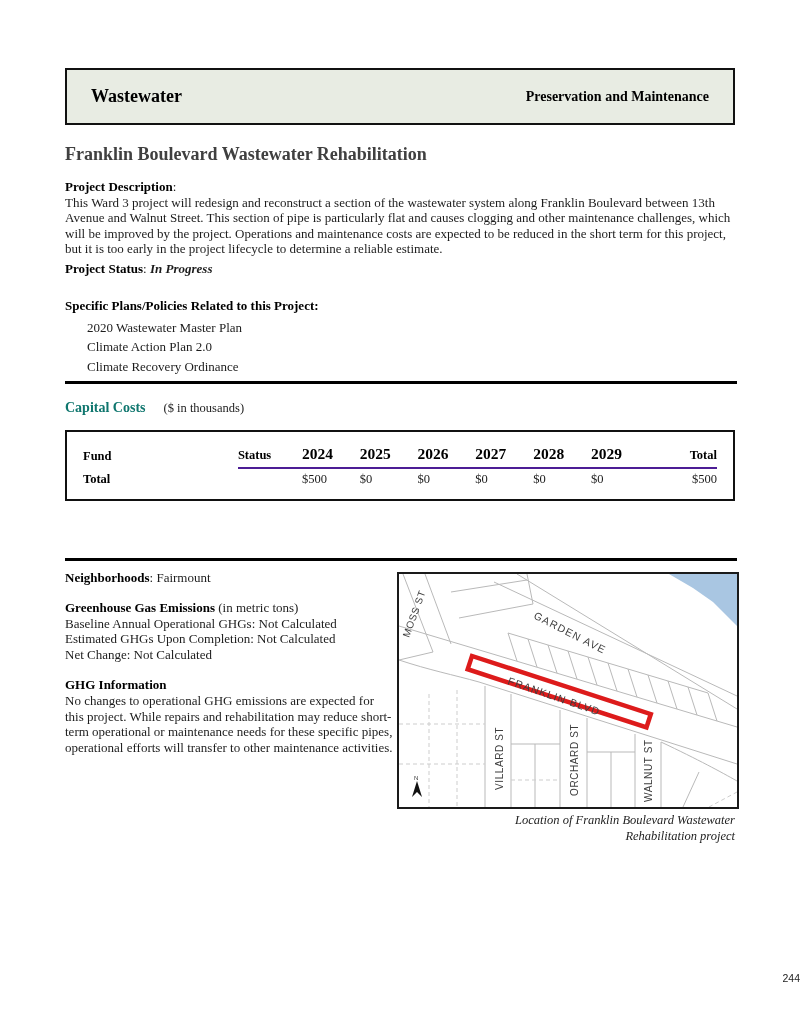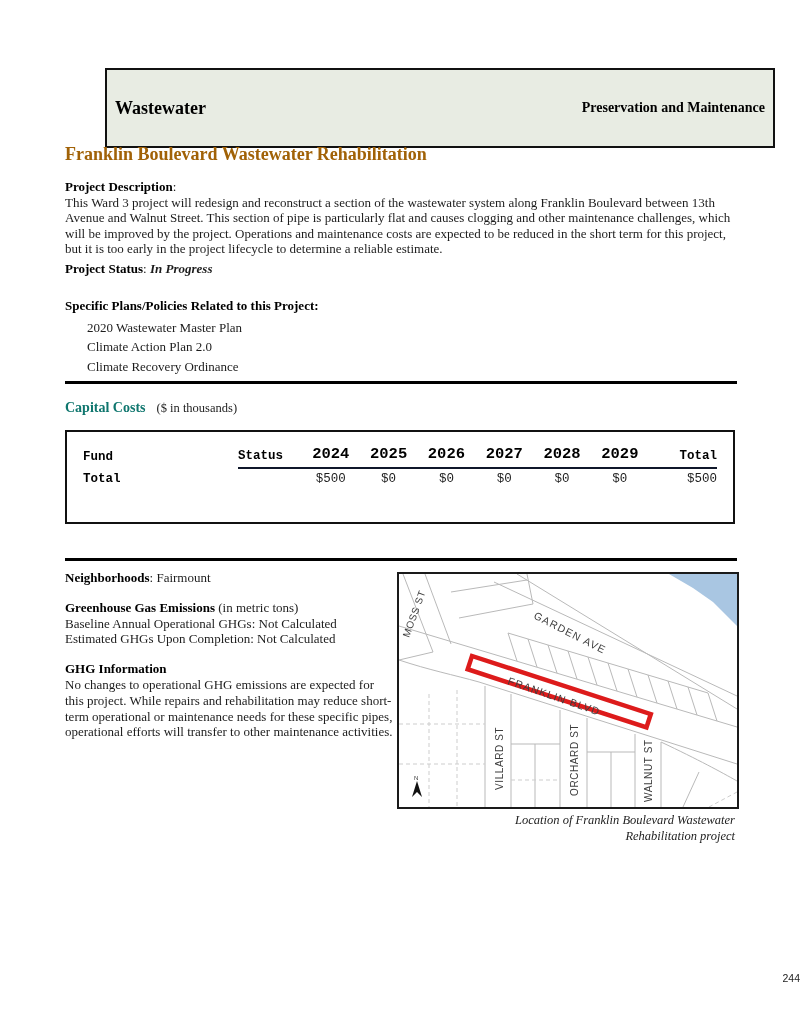--- a/index.html
+++ b/index.html
@@ -2,60 +2,59 @@
 <html><head>
 <meta charset="utf-8">
 <style>
   html,body{margin:0;padding:0;background:#fff;}
   .page{
     position:relative;width:800px;height:1024px;background:#ffffff;
     font-family:"Liberation Serif","DejaVu Serif",serif;color:#1c1c1c;overflow:hidden;
   }
   
   .banner{
-    position:absolute;left:65px;top:68px;width:670px;height:80px;box-sizing:border-box;
+    position:absolute;left:65px;top:68px;width:670px;height:57px;box-sizing:border-box;
     background:#e8ece3;border:2px solid #111;
     display:flex;align-items:center;justify-content:space-between;
-    padding:0 8px;
-    margin-left:40px;
+    padding:0 24px;
   }
   .banner-left{font-size:18px;font-weight:bold;color:#000;}
   .banner-right{font-size:14px;font-weight:bold;color:#000;}
   
-  .doc-title{position:absolute;left:65px;top:144px;font-size:18px;font-weight:bold;color:#a16207;}
+  .doc-title{position:absolute;left:65px;top:144px;font-size:18px;font-weight:bold;color:#404040;}
   
   .block{position:absolute;left:65px;width:672px;font-size:13px;line-height:15.6px;}
   .b-desc{top:179px;}
   .b-status{top:261px;}
   .b-plans{top:298px;}
   .label{font-weight:bold;color:#000;}
   .ital{font-style:italic;font-weight:bold;}
   .plan-list{margin:6px 0 0 0;padding:0 0 0 22px;list-style:none;}
   .plan-list li{margin:4px 0 1px 0;}
   
   .hrule{position:absolute;left:65px;width:672px;height:3px;background:#000;}
   .hr1{top:381px;}
   .hr2{top:558px;}
   
   .cc-head{position:absolute;left:65px;top:398px;}
   .cc-title{font-size:14px;font-weight:bold;color:#0f766e;}
-  .cc-sub{font-size:12.5px;color:#1c1c1c;margin-left:7px;}
+  .cc-sub{font-size:12.5px;color:#1c1c1c;margin-left:14px;}
   .cc-box{
-    position:absolute;left:65px;top:430px;width:670px;height:94px;box-sizing:border-box;
-    border:2px solid #111;padding:10px 16px 0 16px;font-family:Liberation Mono, monospace;
+    position:absolute;left:65px;top:430px;width:670px;height:71px;box-sizing:border-box;
+    border:2px solid #111;padding:10px 16px 0 16px;
   }
   table.cc{border-collapse:collapse;width:100%;table-layout:fixed;}
   table.cc td,table.cc th{padding:3px 0 4px 0;font-size:12.5px;vertical-align:bottom;}
   table.cc .c-fund{width:150px;text-align:left;}
   table.cc .c-status{width:62px;text-align:left;}
-  table.cc .c-num{width:56px;text-align:center;}
+  table.cc .c-num{width:56px;text-align:left;}
   table.cc .c-total{width:66px;text-align:right;}
   table.cc thead th{font-weight:bold;color:#000;}
   table.cc thead th.year{font-size:15.5px;}
-  table.cc thead th.rule{border-bottom:2px solid #0f172a;}
+  table.cc thead th.rule{border-bottom:2px solid #4c1d95;}
   table.cc tr.datarow td.rule{border-bottom:2px solid #000;}
   table.cc tr.totalrow td{font-size:12.5px;}
   
   .details{position:absolute;left:65px;top:570px;width:330px;font-size:13px;line-height:15.8px;}
   .details .gap{height:14px;}
   
   .mapbox{
     position:absolute;left:397px;top:572px;width:338px;height:233px;box-sizing:content-box;
     border:2px solid #1a1a1a;background:#fff;
   }
@@ -146,20 +145,21 @@
     <div>
       <span class="label">Neighborhoods</span><span>: </span><span>Fairmount</span>
     </div>
     <div class="gap"></div>
     <div>
       <span class="label">Greenhouse Gas Emissions</span>
       <span>(in metric tons)</span>
     </div>
     <div>Baseline Annual Operational GHGs: Not Calculated</div>
     <div>Estimated GHGs Upon Completion: Not Calculated</div>
+    <div>Net Change: Not Calculated</div>
     <div class="gap"></div>
     <div class="label">GHG Information</div>
     <div>No changes to operational GHG emissions are expected for this project. While repairs and rehabilitation may reduce short-term operational or maintenance needs for these specific pipes, operational efforts will transfer to other maintenance activities.</div>
   </div>
 
   <div class="mapbox">
     <svg width="338" height="233" viewBox="0 0 338 233">
       <rect x="0" y="0" width="338" height="233" fill="#ffffff"></rect>
 
       <polygon points="270,0 338,0 338,52 314,28 294,14" fill="#a9c6e2"></polygon>

